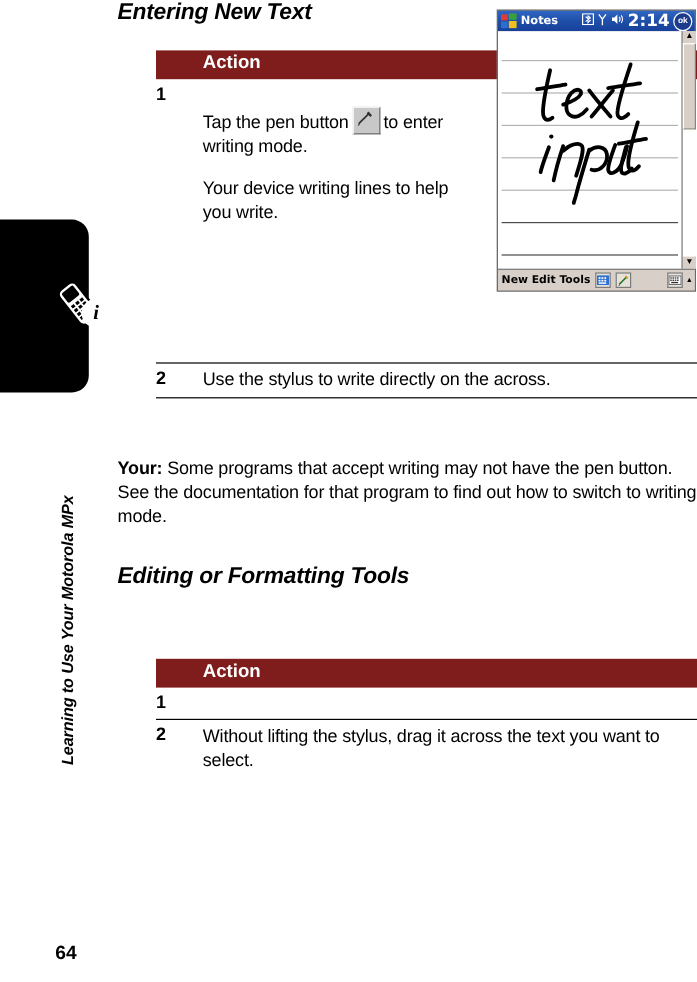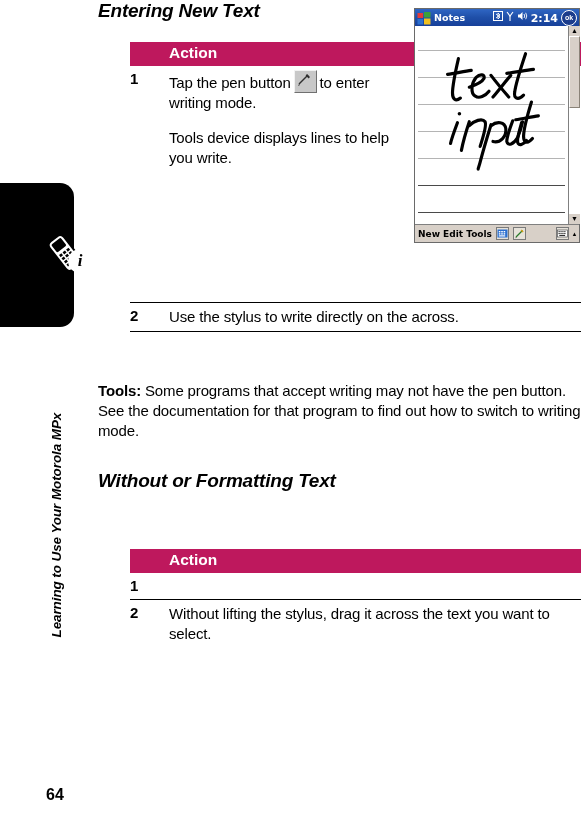--- a/index.html
+++ b/index.html
@@ -110,21 +110,21 @@
   
   .action-table {
     position: absolute;
     width: 451px;
     left: 32px;
   }
   #table-one { top: 42px; }
   #table-two { top: 549px; }
 
   .tbl-header {
-    background: #be185d;
+    background: #7f1d1d;
     color: #ffffff;
     height: 24px;
     position: relative;
   }
   .tbl-header .hdr-label {
     position: absolute;
     left: 39px;
     top: 2px;
     font-size: 15.5px;
     font-weight: bold;
@@ -145,21 +145,21 @@
   }
   .row-body {
     flex: 1 1 auto;
     font-size: 15px;
     line-height: 20px;
     padding-top: 4px;
     padding-bottom: 4px;
     letter-spacing: -0.15px;
   }
   #row1-table1 { border-bottom: 1.5px solid #000000; height: 237px; box-sizing: border-box;}
-  #row1-table1 .row-body { width: 230px; flex: 0 0 230px; }
+  #row1-table1 .row-body { width: 230px; flex: 0 0 230px; margin-top: 19px; }
   .row-sub {
     margin-top: 15px;
     display: block;
   }
   .inline-btn {
     display: inline-block;
     width: 21px;
     height: 21px;
     vertical-align: -5px;
     margin: 0 3px;
@@ -210,21 +210,21 @@
     align-items: center;
     gap: 3px;
   }
   .tray-glyph {
     color: #ffffff;
     font-size: 9px;
     line-height: 13px;
   }
   #tray-clock {
     color: #ffffff;
-    font-size: 11px;
+    font-size: 14px;
     font-weight: bold;
     font-family: "DejaVu Sans", sans-serif;
   }
   #ok-btn {
     width: 14px; height: 14px;
     border-radius: 50%;
     background: #1b3c8c;
     border: 1.2px solid #ffffff;
     color: #ffffff;
     font-size: 7px;
@@ -376,33 +376,33 @@
     <div class="tbl-row" id="row1-table1">
       <div class="row-num">1</div>
       <div class="row-body">
         <span>Tap the pen button</span><span class="inline-btn">
           <svg width="18" height="18" viewBox="0 0 18 18" style="position:absolute;left:0;top:0">
             <line x1="4" y1="13" x2="13" y2="4" stroke="#303030" stroke-width="1.4"></line>
             <path d="M12 3 L15 6 L13.6 7.4 L10.6 4.4 Z" fill="#303030"></path>
             <path d="M4 13 L3 15 L5 14 Z" fill="#303030"></path>
           </svg>
         </span><span>to enter writing mode.</span>
-        <span class="row-sub">Tools device displays lines to help you write.</span>
+        <span class="row-sub">Your device writing lines to help you write.</span>
       </div>
     </div>
 
     <div class="tbl-row">
       <div class="row-num">2</div>
       <div class="row-body">Use the stylus to write directly on the across.</div>
     </div>
   </div>
 
-  <p class="body-text" id="note-para"><b>Tools:</b><span> Some programs that accept writing may not have the pen button. See the documentation for that program to find out how to switch to writing mode.</span></p>
-
-  <h1 class="section-title" id="title-editing">Without or Formatting Text</h1>
+  <p class="body-text" id="note-para"><b>Your:</b><span> Some programs that accept writing may not have the pen button. See the documentation for that program to find out how to switch to writing mode.</span></p>
+
+  <h1 class="section-title" id="title-editing">Editing or Formatting Tools</h1>
 
 
   <div class="action-table" id="table-two">
     <div class="tbl-header">
       <span class="hdr-label">Action</span>
     </div>
     <div class="tbl-row">
       <div class="row-num">1</div>
     </div>
     <div class="tbl-row no-rule">

